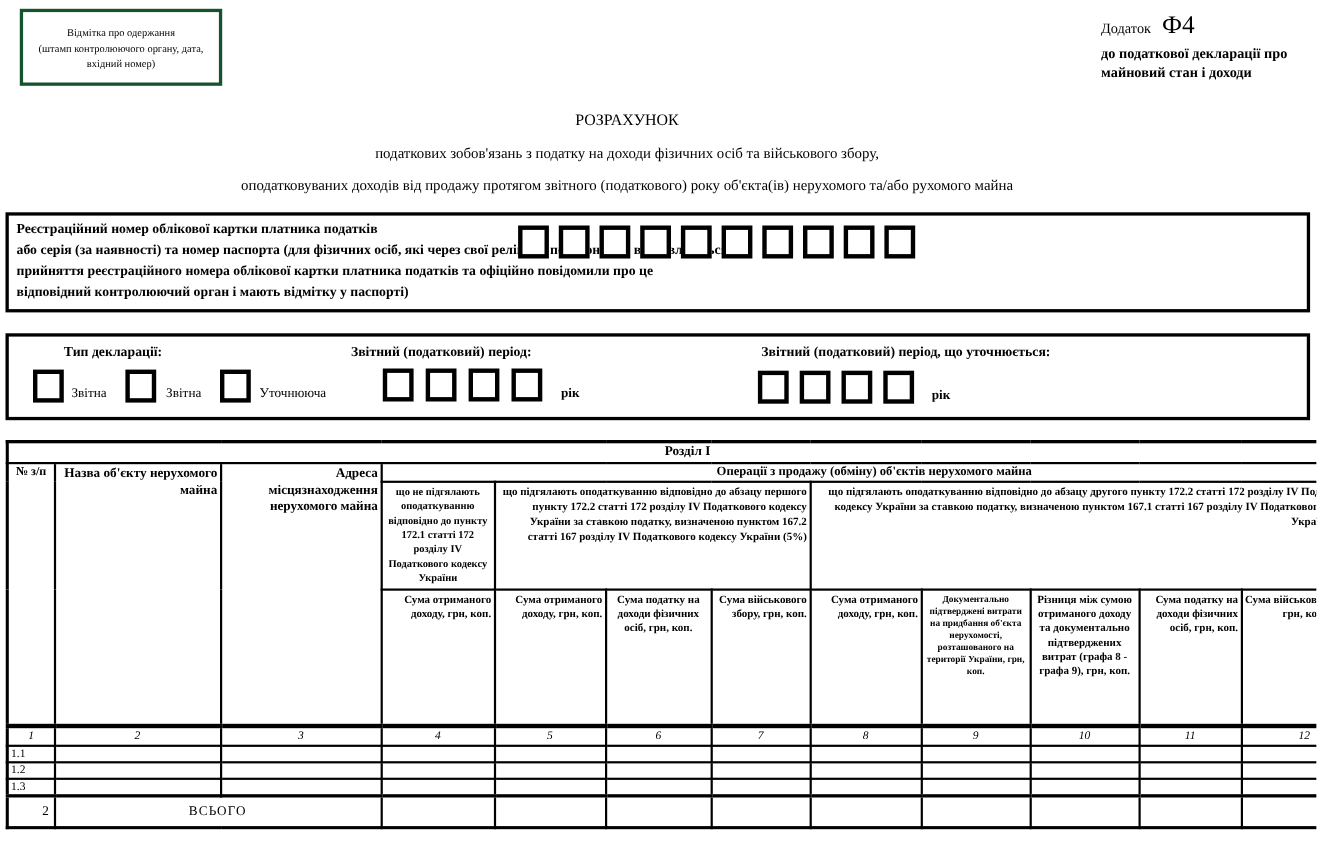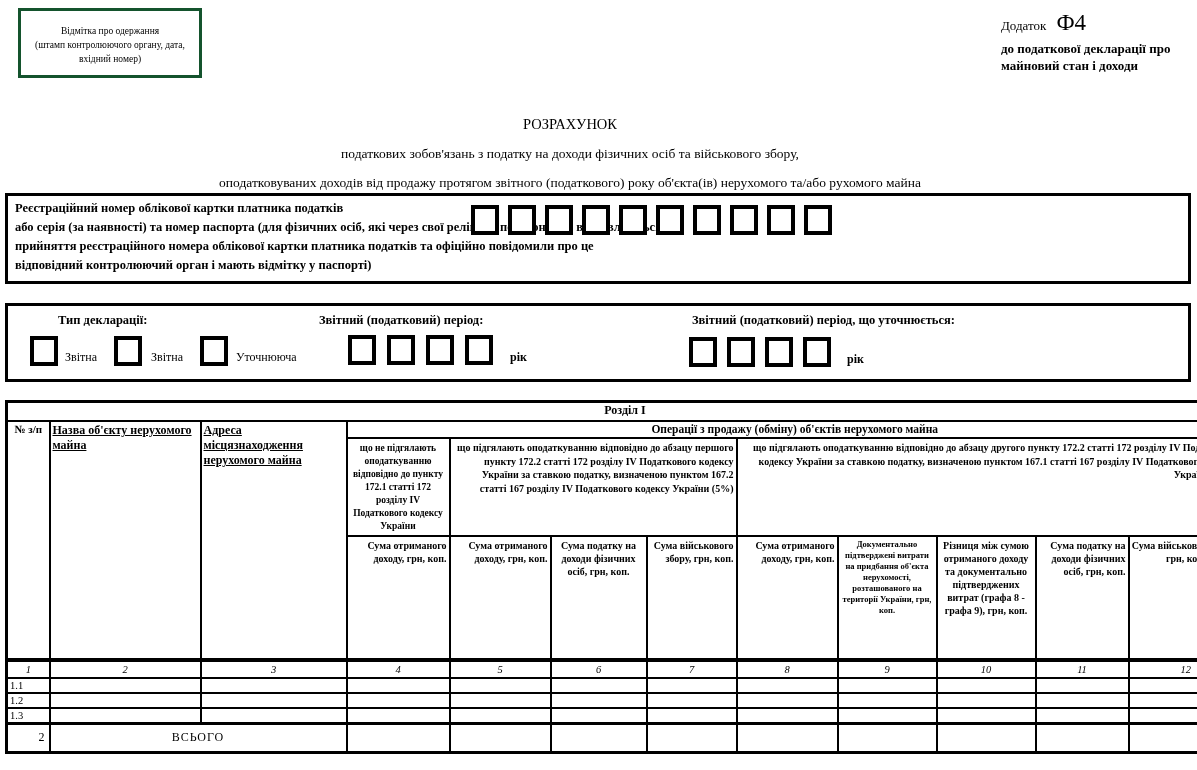--- a/index.html
+++ b/index.html
@@ -11,21 +11,21 @@
              border:3px solid #14532d;box-sizing:border-box;text-align:center;
              font-size:9.5px;line-height:14px;padding-top:13px;}
 
   
   .appendix{position:absolute;left:1001px;top:10px;font-size:13px;}
   .appendix .row1{display:flex;align-items:baseline;margin-bottom:4px;}
   .appendix .code{font-size:23px;margin-left:10px;}
   .appendix .sub{font-weight:bold;font-size:13px;line-height:17px;}
 
   
-  .title{position:absolute;left:0;top:116px;width:1140px;text-align:center;font-family:Liberation Serif, serif;}
+  .title{position:absolute;left:0;top:102px;width:1140px;text-align:center;font-family:Liberation Serif, serif;}
   .title .h{font-size:14.5px;margin:0 0 13px 0;}
   .title .l2{font-size:13.5px;margin:0 0 13px 0;}
   .title .l3{font-size:13.5px;margin:0;}
 
   
   .reg-box{position:absolute;left:5px;top:193px;width:1186px;height:91px;
            border:3px solid #000;box-sizing:border-box;}
   .reg-text{position:absolute;left:7px;top:3px;font-weight:bold;font-size:12.5px;
             line-height:19px;white-space:nowrap;}
   .cells{display:flex;}
@@ -42,21 +42,21 @@
   .ccells{position:absolute;left:681px;top:31px;gap:10px;}
   .rik{position:absolute;font-weight:bold;font-size:12px;text-align:center;}
 
   
   .table-wrap{position:absolute;left:5px;top:400px;width:1192px;overflow:hidden;}
   table{border-collapse:collapse;table-layout:fixed;width:1237px;border:3px solid #000;}
   th,td{border:2px solid #000;font-weight:bold;vertical-align:top;
         padding:1px 2px;overflow:hidden;}
   .sec{text-align:center;font-size:12px;padding:0 0 2px 0;}
   .hno{font-size:11px;text-align:center;}
-  .hname{font-size:12px;text-align:left;text-decoration:underline;}
+  .hname{font-size:12px;text-align:right;}
   .ops{font-size:11.5px;text-align:center;}
   .g1{font-size:9.5px;text-align:center;line-height:13px;padding-top:3px;}
   .g23{font-size:10px;text-align:right;line-height:13.5px;padding-top:2px;}
   .leaf{font-size:10px;line-height:13px;padding-top:2px;}
   .la{text-align:right;} .ca{text-align:center;}
   .sm{font-size:8.5px;line-height:11px;text-align:center;}
   .nums td{border-top:4px solid #000;font-weight:normal;font-style:italic;
            font-size:10.5px;text-align:center;vertical-align:middle;padding:0;}
   .dr td{font-weight:normal;font-size:10.5px;padding:0 2px;vertical-align:middle;}
   .total td{border-top:3px solid #000;font-weight:normal;vertical-align:middle;}

